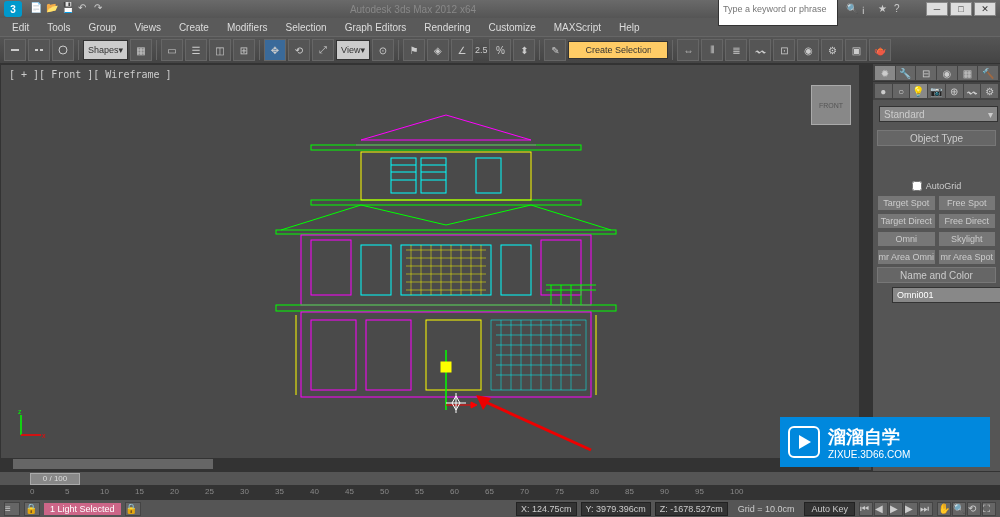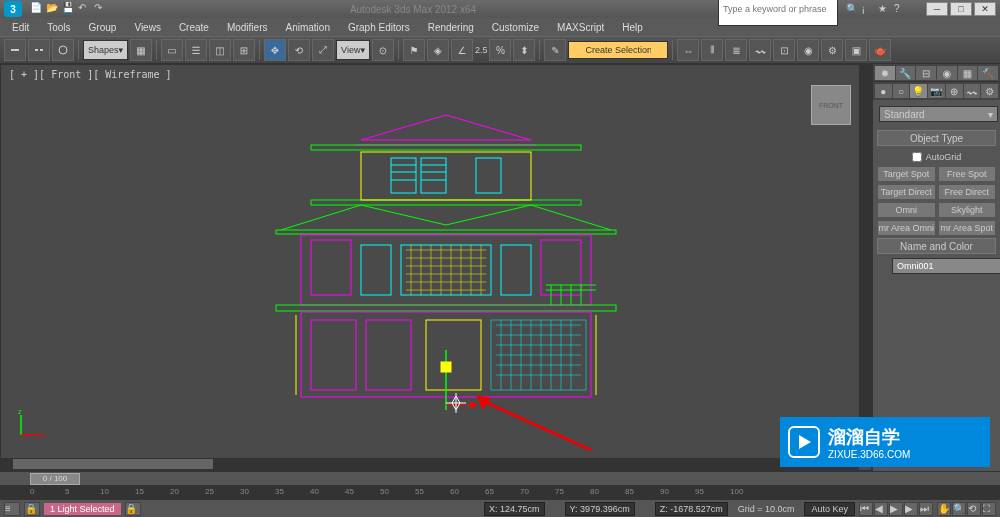--- a/index.html
+++ b/index.html
@@ -36,36 +36,36 @@
     .axis-gizmo { position: absolute; bottom: 30px; left: 15px; width: 30px; height: 30px; }
     .red-arrow { position: absolute; top: 325px; left: 470px; }
     
     .right-panel { width: 128px; background: #555; border-left: 1px solid #333; display: flex; flex-direction: column; }
     .panel-tabs { height: 18px; background: #444; display: flex; gap: 1px; padding: 2px; border-bottom: 1px solid #333; }
     .ptab { flex: 1; height: 14px; background: #666; display: flex; align-items: center; justify-content: center; }
     .ptab.active { background: #888; }
     .panel-tabs2 { height: 18px; background: #444; display: flex; gap: 1px; padding: 2px; }
     .panel-dropdown { width: calc(100% - 8px); margin: 6px; height: 16px; background: #888; border: 1px solid #333; font-size: 10px; padding: 0 4px; display: flex; align-items: center; justify-content: space-between; }
     .rollout-header { height: 16px; background: #666; margin: 2px 4px; text-align: center; font-size: 10px; line-height: 16px; border: 1px solid #777; }
-    .autogrid { text-align: center; padding: 4px; font-size: 9px; display: flex; align-items: center; justify-content: center; gap: 4px; }
+    .autogrid { text-align: center; padding: 4px; font-size: 9px; display: flex; align-items: center; justify-content: center; gap: 4px; margin-top: 29px; }
     .autogrid input { width: 10px; height: 10px; }
     .btn-grid { display: grid; grid-template-columns: 1fr 1fr; gap: 2px; padding: 0 4px; }
     .obj-btn { height: 16px; background: #777; border: 1px solid #555; font-size: 9px; text-align: center; line-height: 14px; cursor: pointer; }
     .name-row { display: flex; gap: 2px; padding: 2px 19px; align-items: center; }
     .name-input { flex: 1; height: 16px; background: #888; border: 1px solid #333; padding: 0 4px; font-size: 9px; color: #fff; }
     
     .timeline-area { height: 46px; background: #444; border-top: 1px solid #333; position: relative; }
     .time-slider { height: 14px; background: #555; position: relative; border-bottom: 1px solid #333; }
     .slider-thumb { position: absolute; left: 30px; top: 1px; width: 50px; height: 12px; background: #888; border: 1px solid #aaa; font-size: 8px; text-align: center; line-height: 10px; color: #ddd; }
     .ruler { height: 14px; background: #333; position: relative; display: flex; }
     .ruler-tick { position: absolute; font-size: 8px; color: #888; top: 1px; }
     .timeline-bottom { height: 18px; background: #555; display: flex; align-items: center; padding: 0 4px; gap: 4px; }
     .tl-btn { width: 16px; height: 14px; background: #666; border: 1px solid #444; }
     .status-text { background: #cc6688; padding: 1px 6px; font-size: 9px; color: white; }
-    .coord-box { display: flex; gap: 20px; margin-left: auto; }
+    .coord-box { display: flex; gap: 4px; margin-left: auto; }
     .coord { background: #333; padding: 1px 4px; font-size: 9px; border: 1px solid #222; }
     .grid-info { font-size: 9px; padding: 0 6px; }
     .autokey { background: #333; border: 1px solid #222; padding: 1px 6px; font-size: 9px; }
     .nav-btns { display: flex; gap: 1px; }
     .nav-btn { width: 14px; height: 14px; background: #666; border: 1px solid #444; }
     
     .watermark { position: absolute; bottom: 50px; right: 10px; width: 210px; height: 50px; background: #0088dd; display: flex; align-items: center; padding: 16px 8px; gap: 8px; }
     .wm-icon { width: 32px; height: 32px; border: 2px solid white; border-radius: 6px; display: flex; align-items: center; justify-content: center; }
     .wm-text { color: white; }
     .wm-main { font-size: 18px; font-weight: bold; }
@@ -102,21 +102,21 @@
   </div>
 </div>
 
 <div class="menubar">
   <span>Edit</span>
   <span>Tools</span>
   <span>Group</span>
   <span>Views</span>
   <span>Create</span>
   <span>Modifiers</span>
-  <span>Animation</span>
+  <span>Selection</span>
   <span>Graph Editors</span>
   <span>Rendering</span>
   <span>Customize</span>
   <span>MAXScript</span>
   <span>Help</span>
 </div>
 
 <div class="toolbar">
   <div class="tool-btn">
       <svg width="14" height="14">

